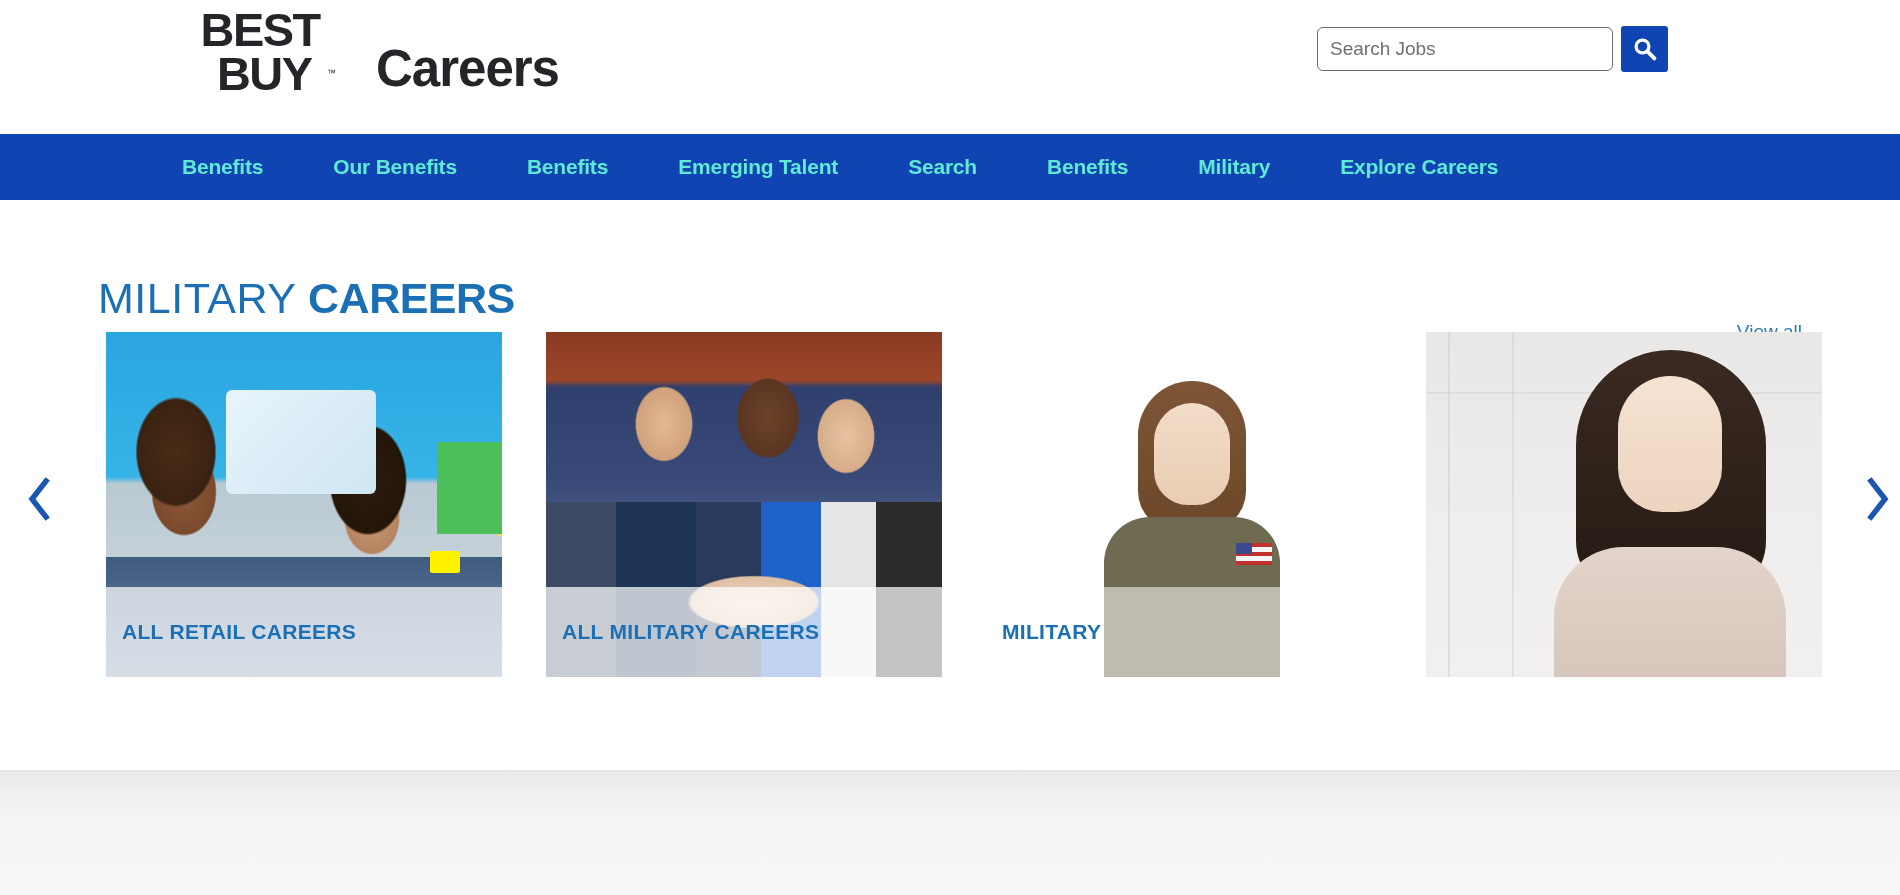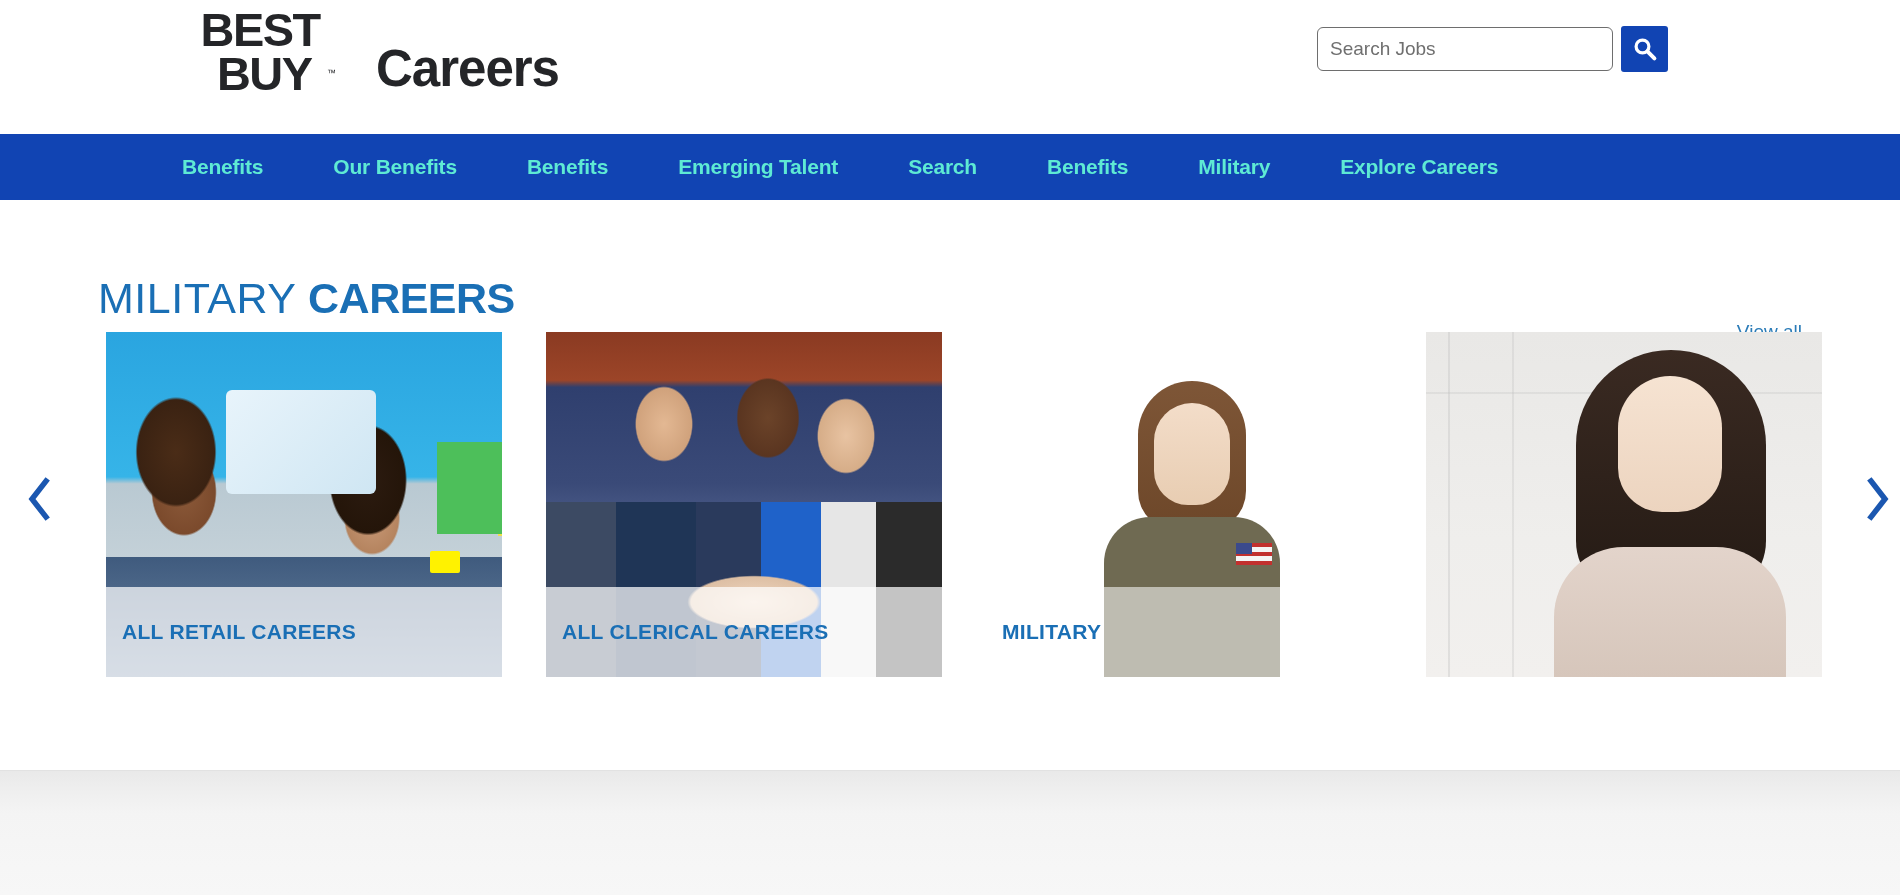--- a/index.html
+++ b/index.html
@@ -318,21 +318,21 @@
         </div>
 
         <div class="card">
           <div class="card-media">
             <div class="scene s2">
               <div class="fg"></div>
               <div class="hands"></div>
             </div>
           </div>
           <div class="card-caption">
-            <span class="card-caption-text">ALL CLERICAL CAREERS</span>
+            <span class="card-caption-text">ALL MILITARY CAREERS</span>
           </div>
         </div>
 
         <div class="card plain">
           <div class="card-media">
             <div class="scene s3">
               <div class="person">
                 <div class="hair"></div>
                 <div class="face"></div>
                 <div class="uniform"></div>

